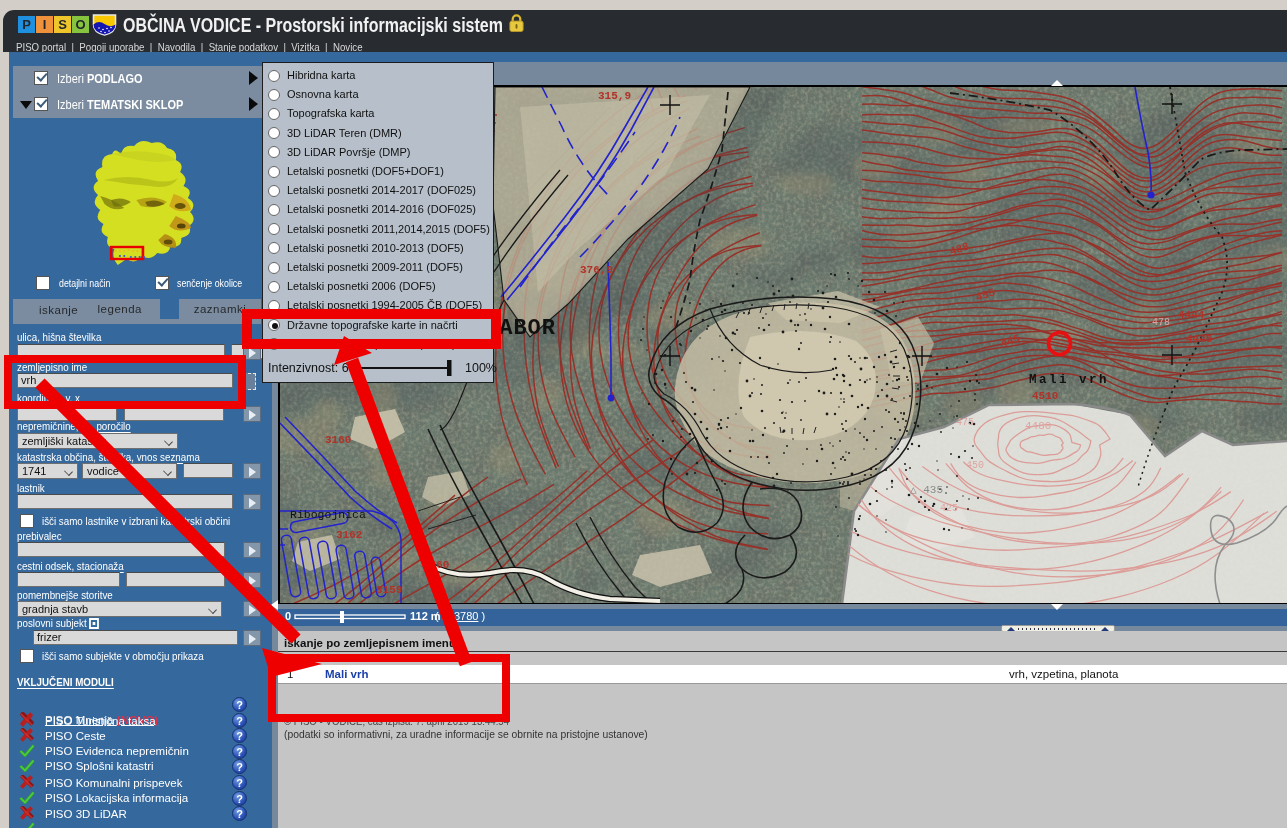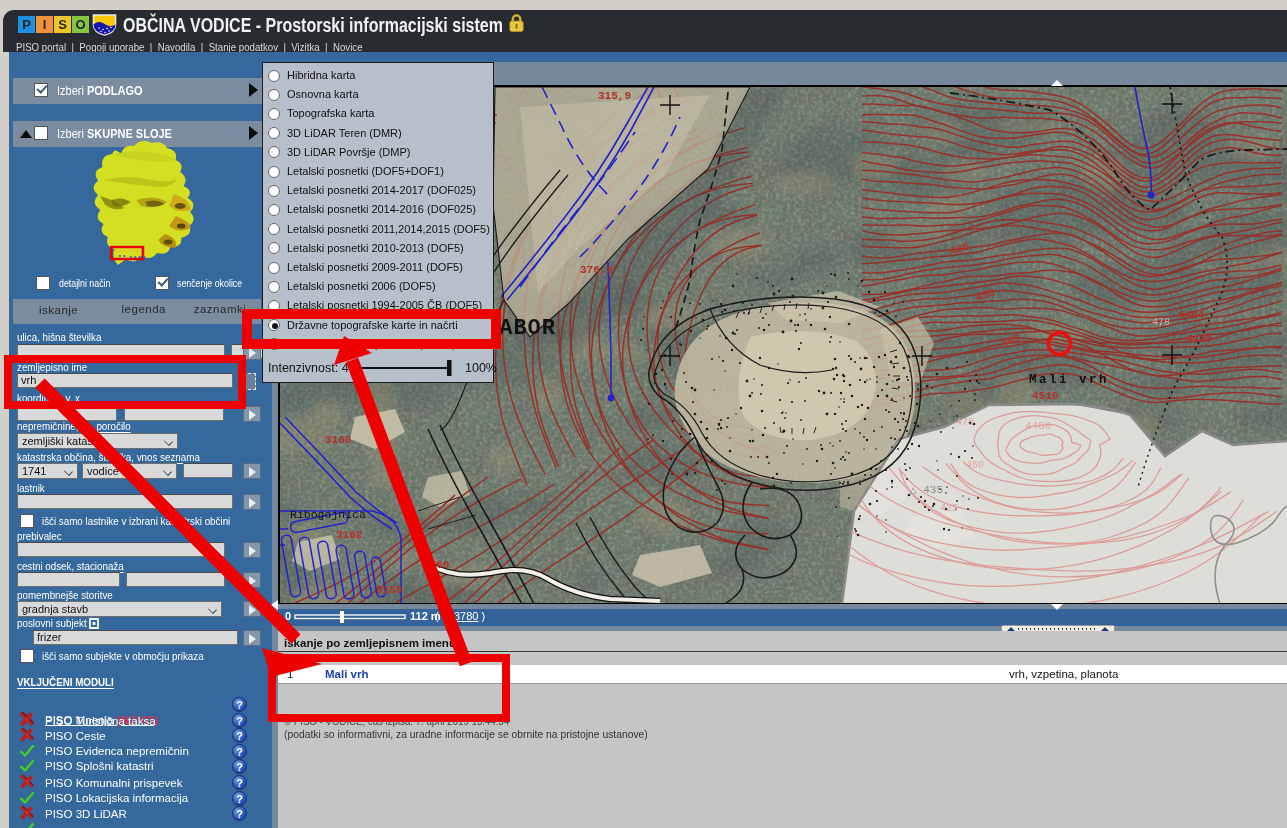--- a/index.html
+++ b/index.html
@@ -74,22 +74,22 @@
 <div id="title">OBČINA VODICE - Prostorski informacijski sistem</div>
 <svg class="abs" style="left:505px;top:3px;" width="17" height="20" viewBox="0 0 18 20">
 <path d="M5,9 V6 a4,4 0 0 1 8,0 V9" fill="none" stroke="#d8b830" stroke-width="2.4"></path>
 <rect x="2" y="8" width="14" height="11" rx="2" fill="#e8c93e" stroke="#b8962a" stroke-width="1"></rect>
 <rect x="8" y="11" width="2" height="5" rx="1" fill="#7a6518"></rect>
 </svg>
 <div id="menu">PISO portal&nbsp; | &nbsp;Pogoji uporabe&nbsp; | &nbsp;Navodila&nbsp; | &nbsp;Stanje podatkov&nbsp; | &nbsp;Vizitka&nbsp; | &nbsp;Novice</div>
 </div>
 <div id="bluetop" class="abs"></div>
 <div id="sidebar" class="abs">
-    <div class="srow" style="top:16px;"><span class="cb chk" style="left:21px;top:5px;"></span><span style="margin-left:44px;display:inline-block;transform:scaleX(0.88);transform-origin:0 50%;">Izberi <b>PODLAGO</b></span><span class="arr"></span></div>
-    <div class="srow" style="top:59px;"><span class="tri" style="border-bottom:8px solid #0a0a0a;"></span><span class="cb" style="left:21px;top:5px;"></span><span style="margin-left:44px;display:inline-block;transform:scaleX(0.88);transform-origin:0 50%;">Izberi <b>SKUPNE SLOJE</b></span><span class="arr"></span></div>
+    <div class="srow" style="top:4px;"><span class="cb chk" style="left:21px;top:5px;"></span><span style="margin-left:44px;display:inline-block;transform:scaleX(0.88);transform-origin:0 50%;">Izberi <b>PODLAGO</b></span><span class="arr"></span></div>
+    <div class="srow" style="top:30px;"><span class="tri" style="border-top:8px solid #0a0a0a;"></span><span class="cb chk" style="left:21px;top:5px;"></span><span style="margin-left:44px;display:inline-block;transform:scaleX(0.88);transform-origin:0 50%;">Izberi <b>TEMATSKI SKLOP</b></span><span class="arr"></span></div>
     <svg class="abs" style="left:66px;top:76px;" width="126" height="130" viewBox="0 0 115 130" preserveAspectRatio="none">
 <path d="M42,16 Q44,6 54,8 Q60,0 70,5 Q80,2 84,10 Q94,12 92,22 Q100,26 96,34 Q104,40 99,48 Q108,52 103,60 Q112,66 105,74 Q112,82 104,88 Q108,97 97,100 Q98,110 87,109 Q85,118 75,115 Q69,123 61,118 Q55,127 47,121 L39,127 Q33,119 36,111 Q27,109 30,99 Q21,95 26,86 Q17,81 23,72 Q14,65 21,57 Q13,49 21,43 Q15,33 25,29 Q23,17 34,16 Q36,9 42,16 Z" fill="#d5df22"></path>
 <path d="M34,16 Q54,11 74,15 Q88,17 92,22 Q78,26 58,22 Q44,19 34,16 Z" fill="#c6d21e" opacity="0.85"></path>
 <path d="M26,42 Q48,36 70,42 Q86,46 94,40 Q88,52 68,48 Q46,46 26,42 Z" fill="#aab414" opacity="0.6"></path>
 <path d="M23,58 Q37,62 45,70 Q35,74 27,66 Z" fill="#8a8b10" opacity="0.9"></path>
 <path d="M33,62 Q43,58 51,64 Q43,70 35,68 Z" fill="#6f700c" opacity="0.75"></path>
 <path d="M56,62 Q72,56 84,64 Q74,72 60,68 Z" fill="#b09a12" opacity="0.85"></path>
 <path d="M64,64 Q74,60 82,66 Q74,70 66,68 Z" fill="#54480a" opacity="0.7"></path>
 <path d="M90,56 Q104,60 106,72 Q94,76 86,68 Z" fill="#d0a81a" opacity="0.95"></path>
 <path d="M92,78 Q106,84 106,90 Q94,96 86,88 Z" fill="#c09018" opacity="0.9"></path>
@@ -113,21 +113,21 @@
         <circle cx="55" cy="119" r="1"></circle>
         <circle cx="59" cy="119" r="1"></circle>
         <circle cx="63" cy="119" r="1"></circle>
       </g>
 </svg>
     <span class="cb" style="left:27px;top:214px;"></span>
     <div class="lbl" style="left:50px;top:215px;"><span style="display:inline-block;transform:scaleX(0.9);transform-origin:0 0;">detajlni način</span></div>
     <span class="cb chk" style="left:146px;top:214px;"></span>
     <div class="lbl" style="left:168px;top:215px;"><span style="display:inline-block;transform:scaleX(0.9);transform-origin:0 0;">senčenje okolice</span></div>
     <div class="tab" style="left:3.6px;top:237px;width:92px;height:25px;line-height:22px;">iskanje</div>
-    <div class="tab" style="left:95px;top:237px;width:79.5px;">legenda</div>
+    <div class="tab" style="left:71px;top:237px;width:79.5px;">legenda</div>
     <div class="tab" style="left:170px;top:237px;width:82px;">zaznamki</div>
     <div class="abs" style="left:86.5px;top:257px;width:165.5px;height:5px;background:#7b8ca0;"></div>
     <div class="lbl" style="left:8px;top:269px;">ulica, hišna številka</div>
     <div class="inp" style="left:8px;top:282px;width:208px;"></div>
     <div class="inp" style="left:222px;top:282px;width:34px;"></div>
     <div class="btn" style="left:234px;top:282px;"></div>
     <div class="lbl" style="left:8px;top:299px;">zemljepisno ime</div>
     <div class="inp" style="left:8px;top:311px;width:216px;">vrh</div>
     <div class="abs" style="left:229px;top:311px;width:18px;height:17px;background:#68809c;border:1px dashed #e8e8e8;"></div>
     <div class="lbl" style="left:8px;top:330px;"><u>koordinata</u> y, x</div>
@@ -1079,21 +1079,21 @@
     <div class="ritem" style="top:99.0px;"><span class="rad"></span><span class="txt">Letalski posnetki (DOF5+DOF1)</span></div>
     <div class="ritem" style="top:118.2px;"><span class="rad"></span><span class="txt">Letalski posnetki 2014-2017 (DOF025)</span></div>
     <div class="ritem" style="top:137.4px;"><span class="rad"></span><span class="txt">Letalski posnetki 2014-2016 (DOF025)</span></div>
     <div class="ritem" style="top:156.6px;"><span class="rad"></span><span class="txt">Letalski posnetki 2011,2014,2015 (DOF5)</span></div>
     <div class="ritem" style="top:175.8px;"><span class="rad"></span><span class="txt">Letalski posnetki 2010-2013 (DOF5)</span></div>
     <div class="ritem" style="top:195.0px;"><span class="rad"></span><span class="txt">Letalski posnetki 2009-2011 (DOF5)</span></div>
     <div class="ritem" style="top:214.2px;"><span class="rad"></span><span class="txt">Letalski posnetki 2006 (DOF5)</span></div>
     <div class="ritem" style="top:233.4px;"><span class="rad"></span><span class="txt">Letalski posnetki 1994-2005 ČB (DOF5)</span></div>
     <div class="ritem" style="top:252.6px;"><span class="rad on"></span><span class="txt">Državne topografske karte in načrti</span></div>
     <div class="ritem" style="top:271.8px;"><span class="rad"></span><span class="txt">Katastrski letalski posnetki (DOF5)</span></div>
-    <div class="ritem" style="top:296px;font-size:12.5px;">Intenzivnost: 4</div>
+    <div class="ritem" style="top:296px;font-size:12.5px;">Intenzivnost: 6</div>
     <svg class="abs" style="left:86px;top:296px;" width="112" height="19">
       <line x1="2" y1="9" x2="102" y2="9" stroke="#111" stroke-width="2"></line>
       <rect x="98" y="1" width="4.5" height="16" fill="#111"></rect>
     </svg>
     <div class="ritem" style="left:202px;top:296px;font-size:12.5px;">100%</div>
   </div>
 <svg class="abs" style="left:0;top:0;z-index:60;pointer-events:none;" width="1287" height="828" viewBox="0 0 1287 828">
 <g fill="none" stroke="#ee0000">
 <rect x="8" y="359" width="234" height="46" stroke-width="8"></rect>
 <rect x="247" y="314" width="249" height="30" stroke-width="10"></rect>

